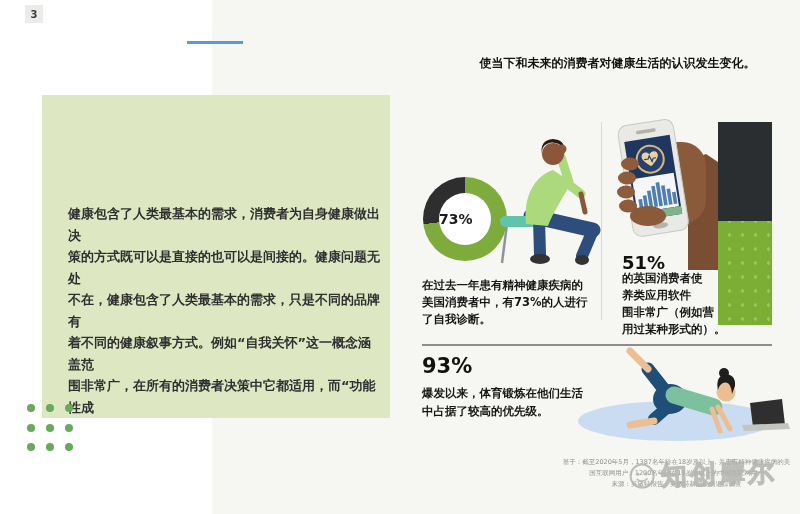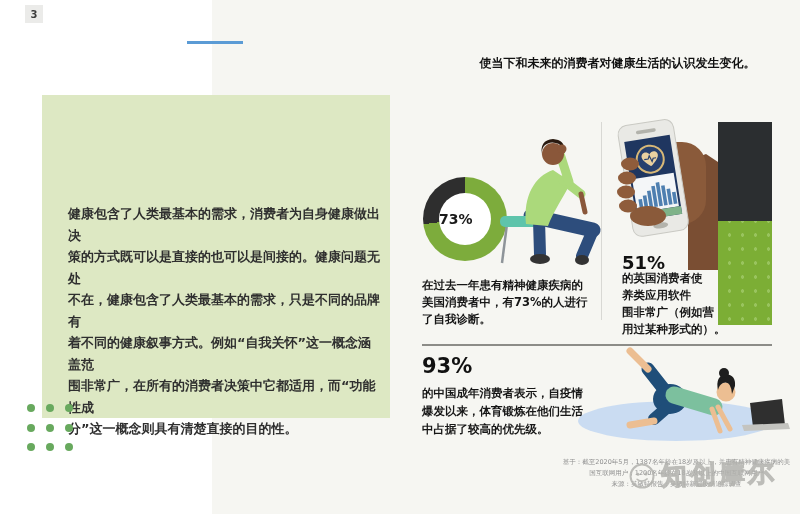--- a/index.html
+++ b/index.html
@@ -54,21 +54,20 @@
   <div class="page-num">3</div>
   <div class="blue-line"></div>
 
   <div class="green-box"></div>
   <div class="intro">
     <div>健康包含了人类最基本的需求，消费者为自身健康做出决</div>
     <div>策的方式既可以是直接的也可以是间接的。健康问题无处</div>
     <div>不在，健康包含了人类最基本的需求，只是不同的品牌有</div>
     <div>着不同的健康叙事方式。例如“自我关怀”这一概念涵盖范</div>
     <div>围非常广，在所有的消费者决策中它都适用，而“功能性成</div>
-    <div>分”这一概念则具有清楚直接的目的性。</div>
   </div>
 
   <div class="dots">
     <div class="dot"></div>
     <div class="dot"></div>
     <div class="dot"></div>
     <div class="dot"></div>
     <div class="dot"></div>
     <div class="dot"></div>
     <div class="dot"></div>
@@ -153,21 +152,20 @@
     <div>的英国消费者使</div>
     <div>养类应用软件</div>
     <div>围非常广（例如营</div>
     <div>用过某种形式的）。</div>
   </div>
 
   <div class="hdivider"></div>
 
   <div class="stat-value val-3">93%</div>
   <div class="caption cap-3">
-    <div>的中国成年消费者表示，自疫情</div>
     <div>爆发以来，体育锻炼在他们生活</div>
     <div>中占据了较高的优先级。</div>
   </div>
 
   <svg class="illu illu-exercise" width="218" height="109" viewBox="0 0 218 109">
     <ellipse cx="102" cy="83" rx="98" ry="20" fill="#cadcf2"></ellipse>
     <line x1="96" y1="59" x2="74" y2="31" stroke="#1f4e79" stroke-width="13" stroke-linecap="round"></line>
     <line x1="74" y1="31" x2="56" y2="13" stroke="#ecbe92" stroke-width="7" stroke-linecap="round"></line>
     <ellipse cx="96" cy="61" rx="17" ry="15" fill="#1f4e79"></ellipse>
     <line x1="96" y1="67" x2="80" y2="81" stroke="#1f4e79" stroke-width="12" stroke-linecap="round"></line>

